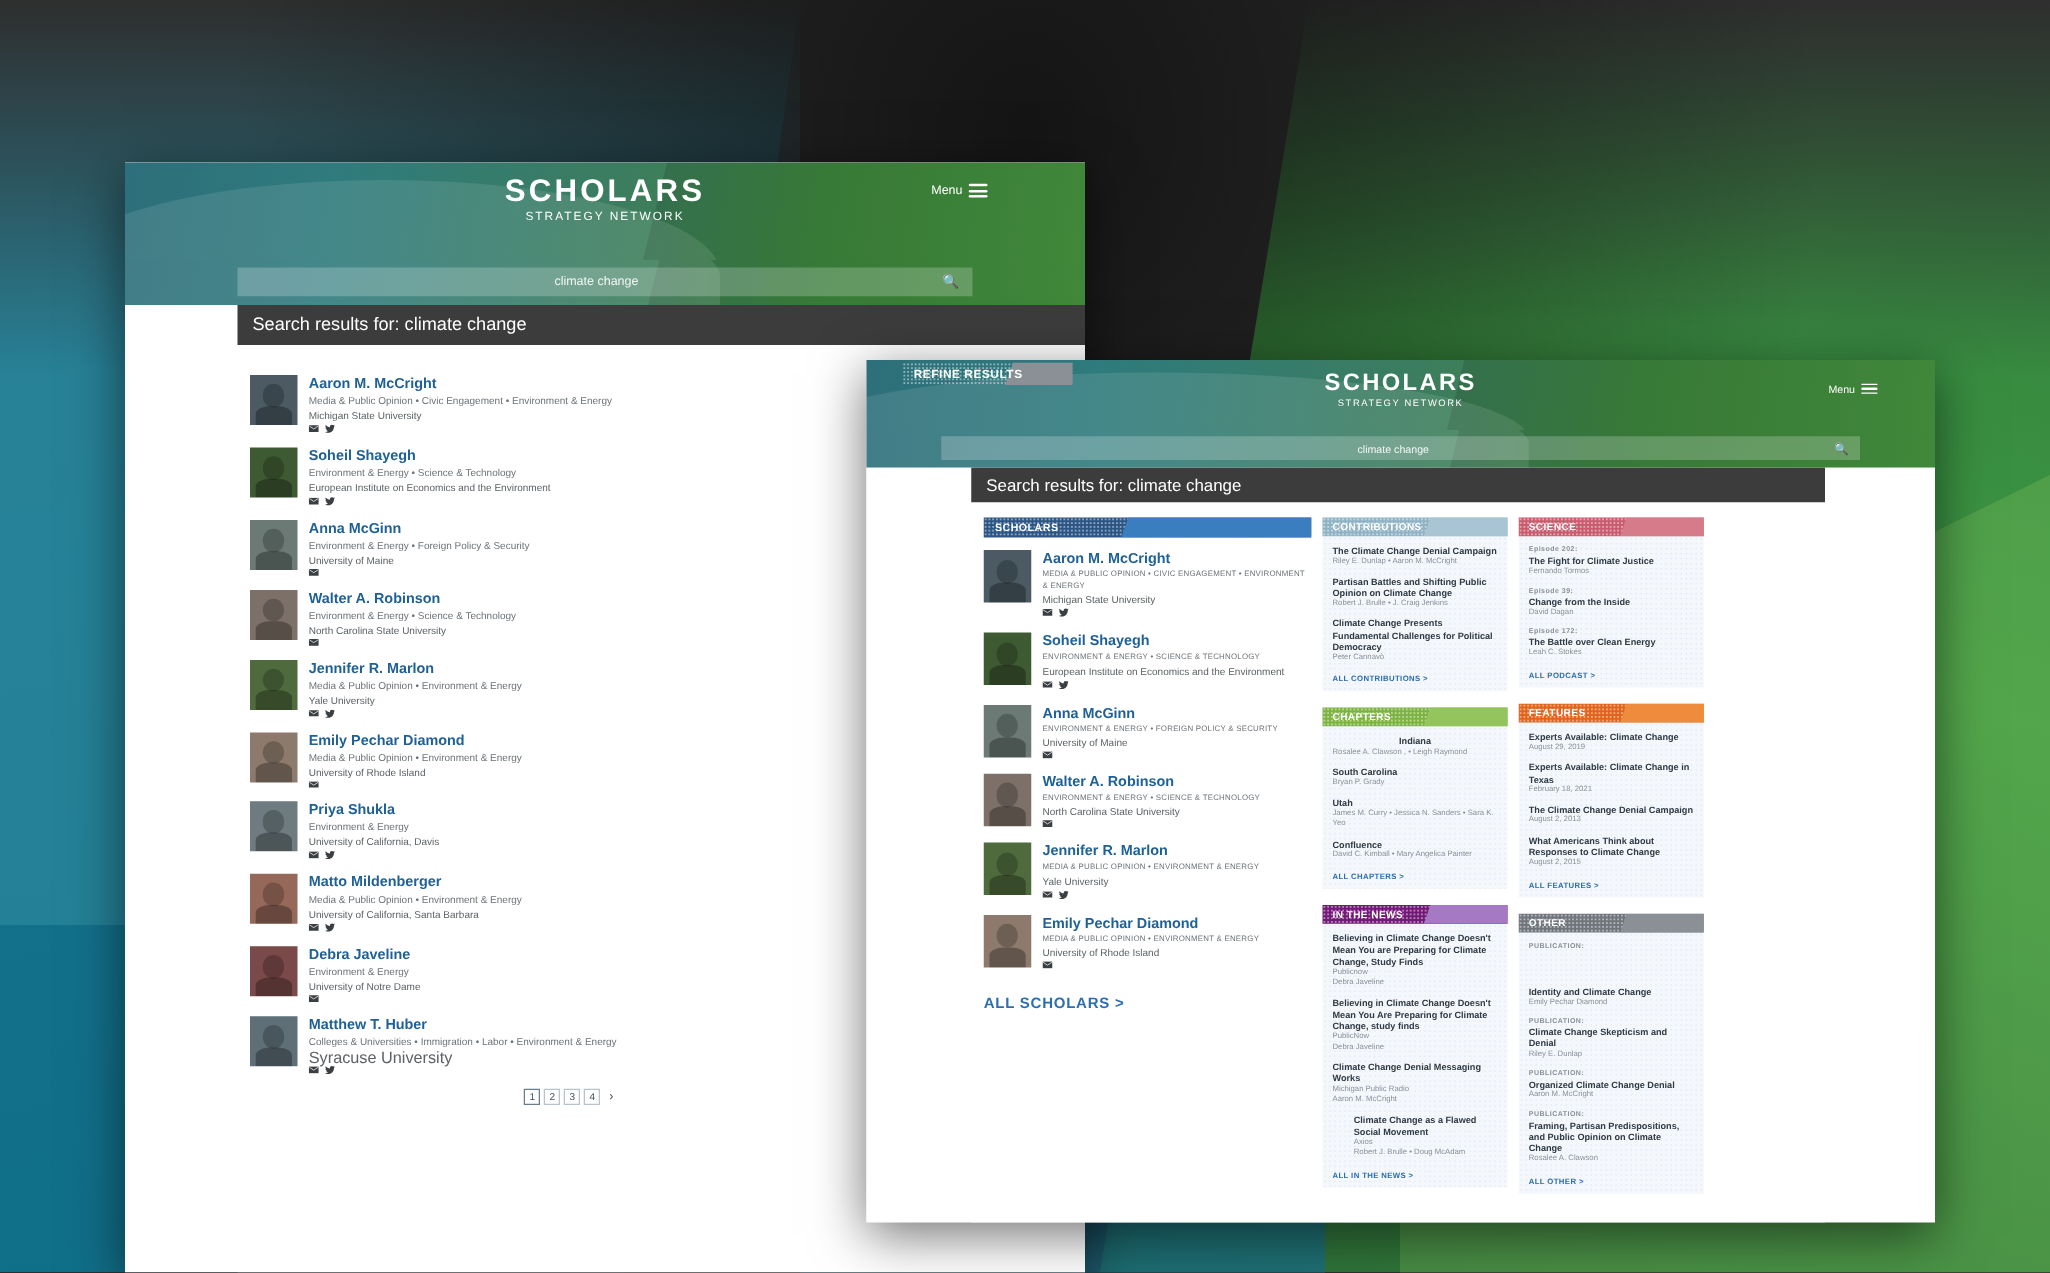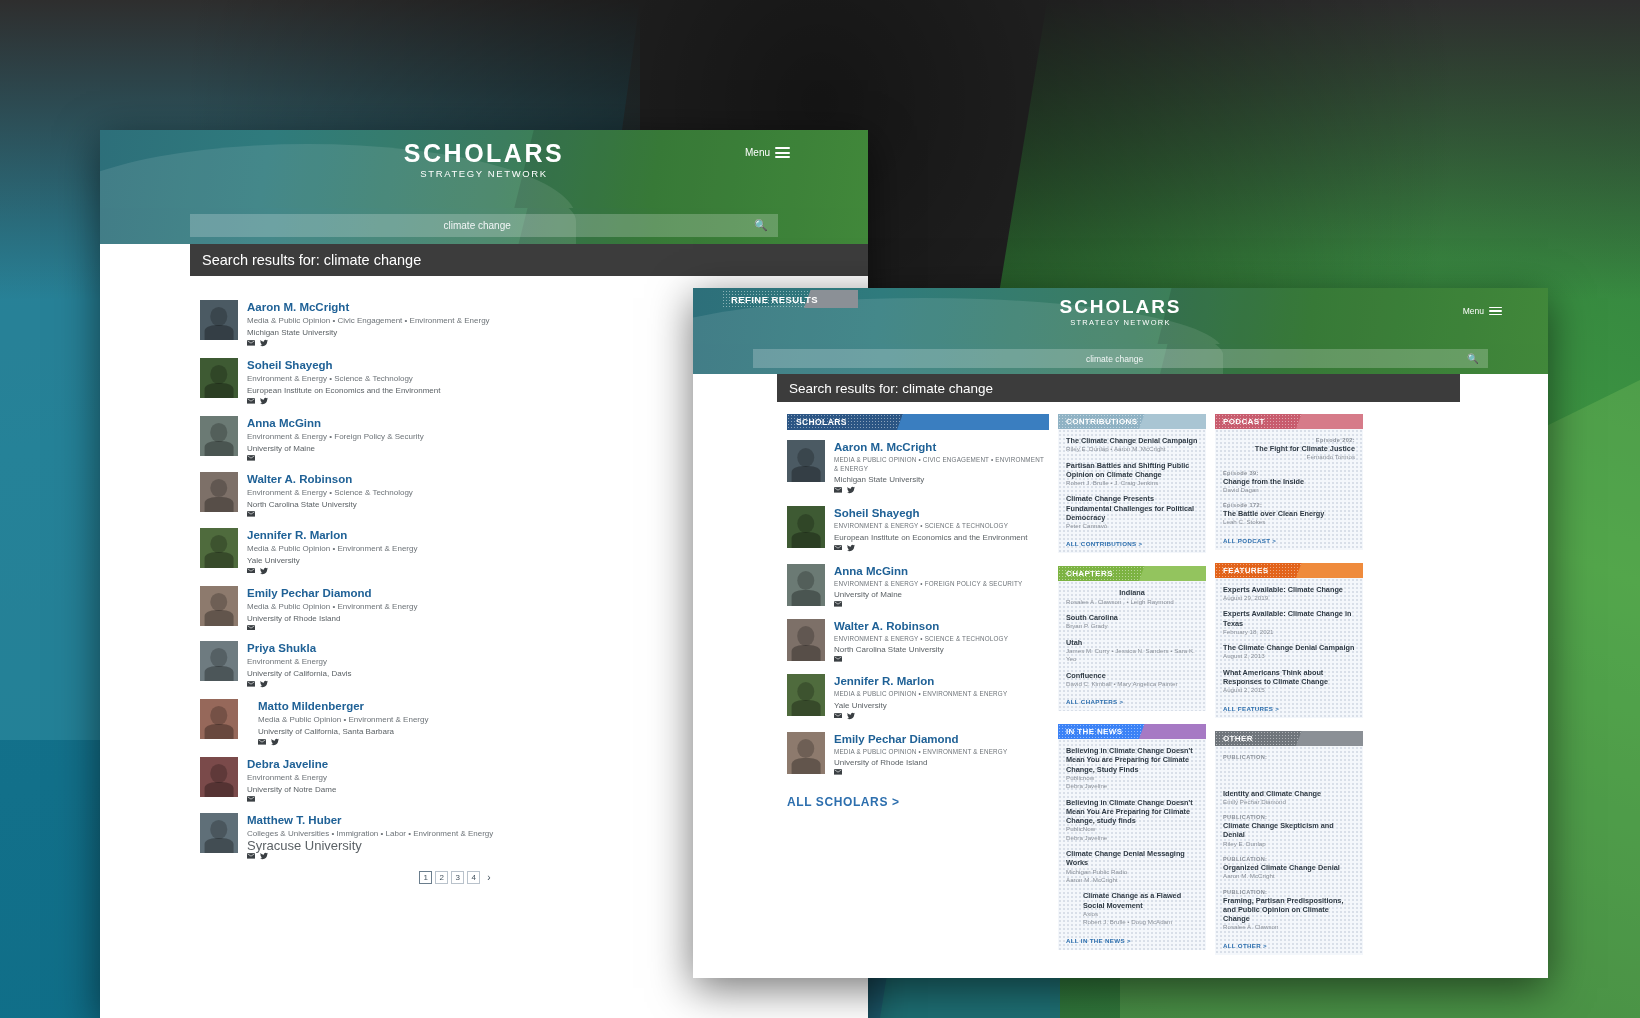--- a/index.html
+++ b/index.html
@@ -301,21 +301,21 @@
                 <svg class="ic" width="8" height="5.76" viewBox="0 0 16 11">
                   <path d="M0 0h16v11H0z" fill="#3a3f43"></path>
                   <path d="M1 1.4l7 4.6 7-4.6" stroke="#fff" stroke-width="1.2" fill="none"></path>
                 </svg>
                 <svg class="ic" width="8" height="8" viewBox="0 0 16 16">
                   <path fill="#3a3f43" d="M16 3.04c-.59.26-1.22.44-1.89.52.68-.41 1.2-1.05 1.44-1.82-.63.38-1.33.65-2.08.8A3.28 3.28 0 0 0 11.08 1.5c-1.81 0-3.28 1.47-3.28 3.28 0 .26.03.51.09.75C5.16 5.4 2.74 4.09 1.11 2.1a3.27 3.27 0 0 0-.44 1.65c0 1.14.58 2.14 1.46 2.73-.54-.02-1.04-.17-1.49-.41v.04c0 1.59 1.13 2.92 2.63 3.22-.27.07-.56.11-.86.11-.21 0-.42-.02-.62-.06.42 1.3 1.63 2.25 3.07 2.28A6.59 6.59 0 0 1 0 13.06a9.29 9.29 0 0 0 5.03 1.47c6.04 0 9.34-5 9.34-9.34 0-.14 0-.28-.01-.42A6.66 6.66 0 0 0 16 3.04z"></path>
                 </svg>
               </span>
             </span>
           </div>
-          <div class="scholar-row" style="margin-bottom: 11px; gap: 20px;">
+          <div class="scholar-row" style="margin-bottom: 11px; gap: 9px;">
             <span class="sc-photo" style="width:38px;height:40px;background:#96685a;">
               <span class="face"></span>
             </span>
             <span class="sc-body">
               <span class="sc-name" style="display:block;font-size:11.5px;line-height:14px;">Matto Mildenberger</span>
               <span class="sc-fields" style="display:block;font-size:8px;line-height:12px;margin-top:1px;">Media &amp; Public Opinion • Environment &amp; Energy</span>
               <span class="sc-inst" style="display:block;font-size:8px;line-height:12px;">University of California, Santa Barbara</span>
               <span class="sc-icons" style="gap:5px;">
                 <svg class="ic" width="8" height="5.76" viewBox="0 0 16 11">
                   <path d="M0 0h16v11H0z" fill="#3a3f43"></path>
@@ -608,21 +608,21 @@
               <div class="item-sub" style="font-size:6.2px;line-height:8.4px;">James M. Curry • Jessica N. Sanders • Sara K. Yeo</div>
             </div>
             <div style="margin-bottom:7px;">
               <div class="item-title" style="font-size:7.3px;line-height:9.2px;">Confluence</div>
               <div class="item-sub" style="font-size:6.2px;line-height:8.4px;">David C. Kimball • Mary Angelica Painter</div>
             </div>
             <div class="card-more" style="font-size:6.2px;padding-top:3px;">ALL CHAPTERS &gt;</div>
           </div>
         </div>
       <div id="card-news">
-          <div class="ribbon" style="height:15px;background:#3b82f6;padding-left:8px;font-size:8px;color:#fff;">
+          <div class="ribbon" style="height:15px;background:#701a75;padding-left:8px;font-size:8px;color:#fff;">
             <span class="ribbon-dots"></span>
             <span class="ribbon-slab" style="width:45%;background:#a679c4;"></span>
             <span class="ribbon-label">IN THE NEWS</span>
           </div>
           <div class="card card-dot" style="padding:7px 8px 6px 8px;">
             <div style="margin-bottom:7px;">
               <div class="item-title" style="font-size:7.3px;line-height:9.2px;">Believing in Climate Change Doesn't Mean You are Preparing for Climate Change, Study Finds</div>
               <div class="item-sub" style="font-size:6.2px;line-height:8.4px;">Publicnow</div>
               <div class="item-sub" style="font-size:6.2px;line-height:8.4px;">Debra Javeline</div>
             </div>
@@ -644,24 +644,24 @@
             <div class="card-more" style="font-size:6.2px;padding-top:3px;">ALL IN THE NEWS &gt;</div>
           </div>
         </div>
     </div>
 
     <div style="flex:0 0 148px;display:flex;flex-direction:column;gap:13px;">
       <div id="card-podcast">
           <div class="ribbon" style="height:15px;background:#c85c6e;padding-left:8px;font-size:8px;color:#fff;">
             <span class="ribbon-dots"></span>
             <span class="ribbon-slab" style="width:45%;background:#d67b89;"></span>
-            <span class="ribbon-label">PODCAST</span>
+            <span class="ribbon-label">SCIENCE</span>
           </div>
           <div class="card card-dot" style="padding:7px 8px 6px 8px;">
-            <div style="margin-bottom:7px;text-align:right;">
+            <div style="margin-bottom:7px;">
               <div class="item-kicker" style="font-size:5.6px;line-height:8px;">Episode 202:</div>
               <div class="item-title" style="font-size:7.3px;line-height:9.2px;">The Fight for Climate Justice</div>
               <div class="item-sub" style="font-size:6.2px;line-height:8.4px;">Fernando Tormos</div>
             </div>
             <div style="margin-bottom:7px;">
               <div class="item-kicker" style="font-size:5.6px;line-height:8px;">Episode 39:</div>
               <div class="item-title" style="font-size:7.3px;line-height:9.2px;">Change from the Inside</div>
               <div class="item-sub" style="font-size:6.2px;line-height:8.4px;">David Dagan</div>
             </div>
             <div style="margin-bottom:7px;">

